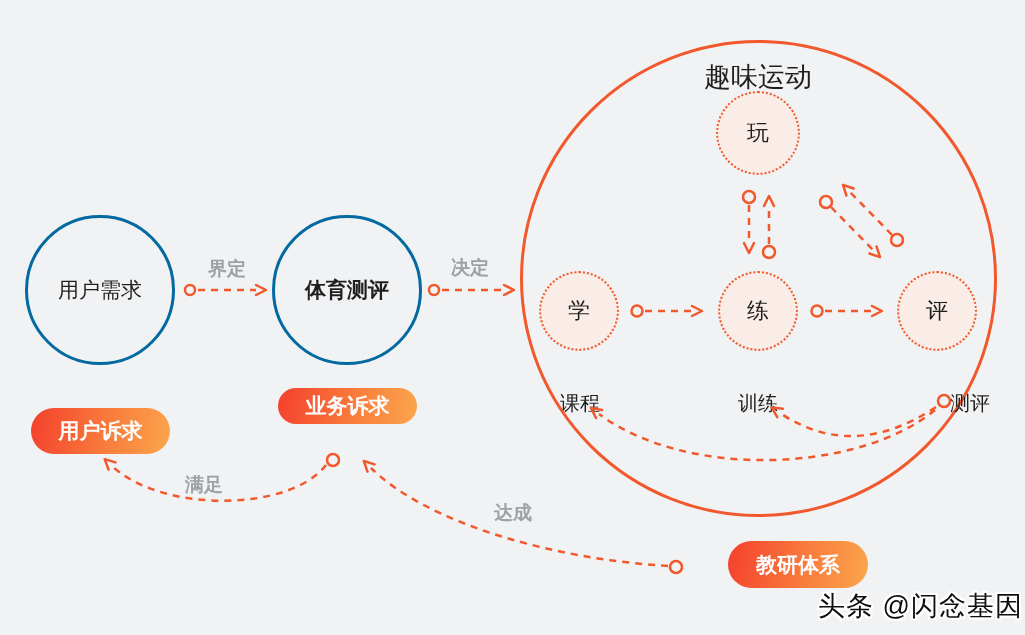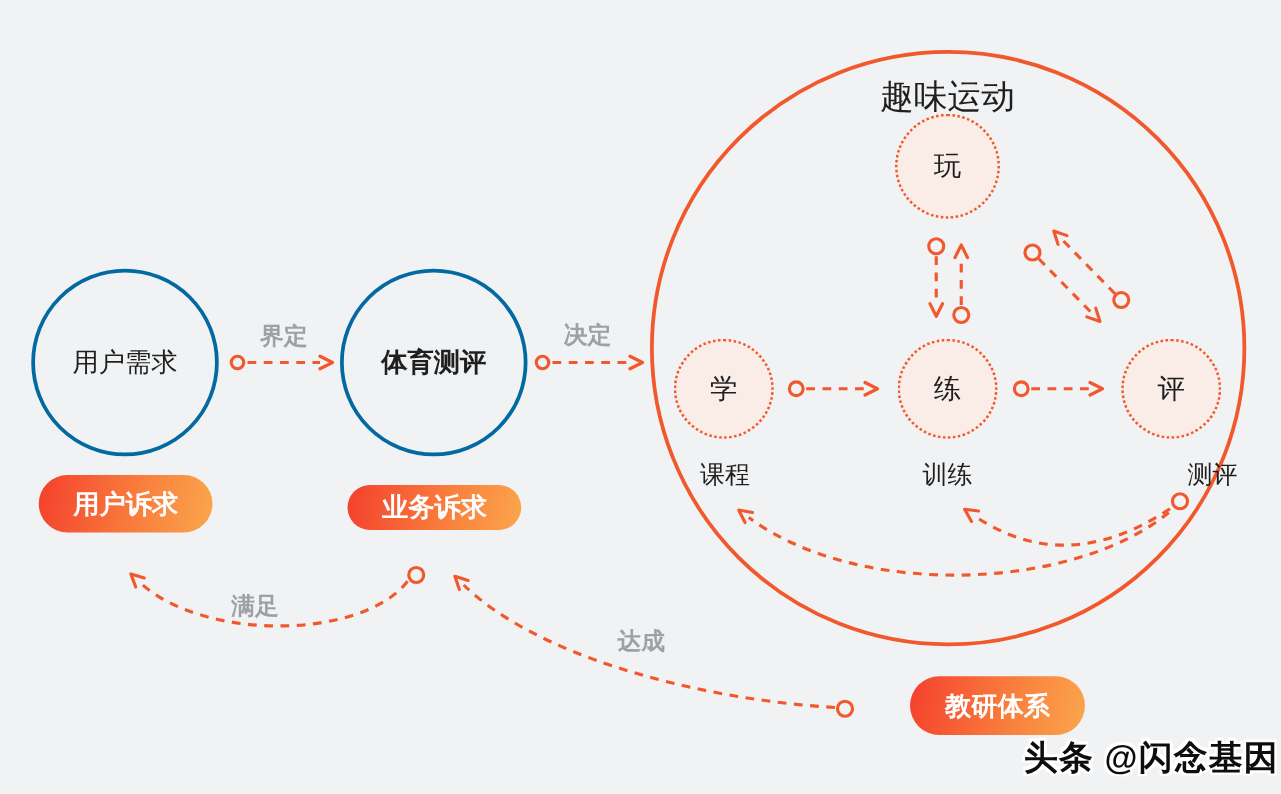--- a/index.html
+++ b/index.html
@@ -24,43 +24,43 @@
   .dot-circle{
     position:absolute;border:2px dotted #F1582B;background:#FAEDE8;border-radius:50%;
     display:flex;align-items:center;justify-content:center;
     font-size:22px;color:#1F1F1F;box-sizing:border-box;z-index:2;
   }
   #playNode{left:716px;top:91px;width:84px;height:84px;}
   #learnNode{left:539px;top:271px;width:80px;height:80px;}
   #practiceNode{left:718px;top:271px;width:80px;height:80px;}
   #evalNode{left:897px;top:271px;width:80px;height:80px;}
   
-  .sub-label{position:absolute;width:100px;text-align:center;font-size:20px;color:#1F1F1F;z-index:2;}
+  .sub-label{position:absolute;width:100px;text-align:center;font-size:20px;color:#1F1F1F;z-index:2;margin-top:24px;}
   #ecoTitle{position:absolute;left:698px;top:59px;width:120px;text-align:center;font-size:27px;color:#1F1F1F;z-index:2;}
   #courseLabel{left:530px;top:366px;}
   #trainingLabel{left:708px;top:366px;}
   #assessLabel{left:890px;top:366px;text-align:right;}
   .edge-label{position:absolute;width:80px;text-align:center;font-size:19px;color:#9DA0A6;z-index:2;font-weight:bold;}
   #defineLabel{left:187px;top:256px;}
   #decideLabel{left:430px;top:255px;}
   #satisfyLabel{left:164px;top:472px;}
   #achieveLabel{left:473px;top:500px;}
   
   .pill{
     position:absolute;border-radius:24px;
     background:linear-gradient(100deg,#F4402D 0%,#F97C3C 55%,#FBA64C 100%);
     color:#ffffff;font-weight:bold;font-size:21px;
     display:flex;align-items:center;justify-content:center;z-index:2;
   }
-  #userDemandPill{left:31px;top:380px;width:139px;height:46px;}
+  #userDemandPill{left:31px;top:408px;width:139px;height:46px;}
   #bizDemandPill{left:278px;top:388px;width:139px;height:36px;}
   #teachSystemPill{left:728px;top:541px;width:140px;height:47px;}
   
   #watermark{
-    position:absolute;right:2px;top:588px;font-size:27px;font-weight:bold;color:#0D0D0D;
+    position:absolute;right:2px;top:588px;font-size:27px;font-weight:normal;color:#0D0D0D;
     letter-spacing:1px;z-index:2;
     text-shadow:-2px -2px 0 #fff,2px -2px 0 #fff,-2px 2px 0 #fff,2px 2px 0 #fff,
                 -2px 0 0 #fff,2px 0 0 #fff,0 -2px 0 #fff,0 2px 0 #fff;
   }
   
   svg.arrows{position:absolute;left:0;top:0;z-index:3;pointer-events:none;}
   .edge path{fill:none;stroke:#F1582B;stroke-width:2.5;stroke-dasharray:7 6;}
   .edge circle{fill:none;stroke:#F1582B;stroke-width:2.5;}
 </style>
 </head>

